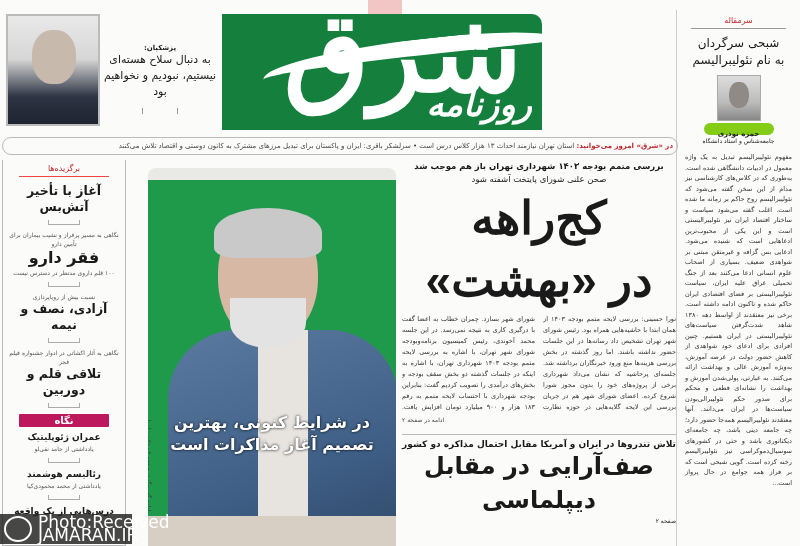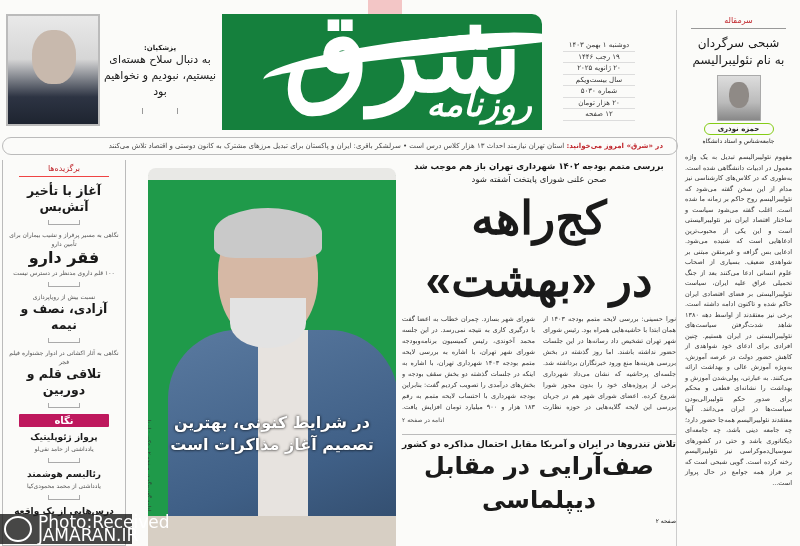--- a/index.html
+++ b/index.html
@@ -19,25 +19,25 @@
   .pres-quote { position: absolute; left: 100px; top: 44px; width: 120px; text-align: center; }
   .pres-quote .who { font-size: 7px; font-weight: bold; }
   .pres-quote .line { font-size: 11px; line-height: 16px; }
   .pres-quote .arrow { margin: 8px auto 0; width: 36px; height: 6px; border: 1px solid #999; border-width: 0 1px; position: relative; }
   
   .editorial { position: absolute; left: 676px; top: 10px; width: 124px; height: 536px; border-left: 1px solid #ccc; padding: 6px 8px; font-size: 6px; }
   .editorial .tag { color: #c0272d; font-size: 8px; text-align: center; border-bottom: 1px solid #999; margin: 0 6px 6px; padding-bottom: 3px; }
   .editorial .title { font-size: 12px; text-align: center; line-height: 17px; }
   .editorial .author-img { margin: 6px auto 0; width: 44px; height: 46px; border: 1px solid #aaa; background: linear-gradient(180deg,#ddd 0%,#bbb 60%,#888 100%); position: relative; }
   .editorial .author-img .face { position: absolute; left: 11px; top: 6px; width: 20px; height: 26px; border-radius: 45%; background: #8f8a86; }
-  .editorial .author { margin: 2px auto 0; width: 70px; height: 12px; border: 1px solid #84cc16; border-radius: 6px; font-size: 7px; text-align: center; line-height: 10px; font-weight: bold; }
+  .editorial .author { margin: 2px auto 0; width: 70px; height: 12px; border: 6px solid #84cc16; border-radius: 6px; font-size: 7px; text-align: center; line-height: 10px; font-weight: bold; }
   .editorial .role { font-size: 6px; text-align: center; margin-top: 2px; }
   .editorial .body { margin-top: 8px; font-size: 6.5px; line-height: 10.5px; text-align: justify; color: #333; }
   
-  .ticker { position: absolute; left: 2px; top: 137px; width: 676px; height: 18px; border: 1px solid #bbb; border-radius: 10px; font-size: 7px; line-height: 16px; padding: 0 14px; white-space: nowrap; overflow: hidden; color: #444; }
+  .ticker { position: absolute; left: 2px; top: 137px; width: 676px; height: 18px; border: 1px solid #bbb; border-radius: 10px; font-size: 7px; line-height: 16px; padding: 0 4px; white-space: nowrap; overflow: hidden; color: #444; }
   .ticker .lead { color: #c0272d; font-weight: bold; }
   
   .leftcol { position: absolute; left: 2px; top: 160px; width: 124px; height: 386px; border: 1px solid #bbb; border-top: none; padding: 4px 6px; text-align: center; }
   .leftcol .tag { color: #c0272d; font-size: 8px; border-bottom: 1px solid #ef4444; margin: 0 10px 6px; padding-bottom: 3px; }
   .leftcol .h { font-size: 12.5px; font-weight: bold; line-height: 16px; }
   .leftcol .kicker { font-size: 6px; color: #555; line-height: 9px; }
   .leftcol .pg { margin: 5px auto; width: 32px; height: 5px; border: 1px solid #aaa; border-width: 0 1px; border-bottom: 1px solid #aaa; font-size: 5px; }
   .leftcol .red-tag { margin: 6px auto 4px; width: 90px; height: 13px; background: #be185d; color: #fff; border-radius: 1px; font-size: 10px; line-height: 13px; font-weight: bold; }
   .leftcol .h2 { font-size: 9px; font-weight: bold; line-height: 13px; }
   
@@ -79,29 +79,20 @@
     <div class="line">به دنبال سلاح هسته‌ای</div>
     <div class="line">نیستیم، نبودیم و نخواهیم بود</div>
     <div class="arrow"></div>
   </div>
   <div class="tag-corner"></div>
   <div class="logo-box">
     <div class="logo-swoosh"></div>
     <div class="logo-big rtl">شرق</div>
     <div class="logo-small rtl">روزنامه</div>
   </div>
-  <div class="date-block rtl">
-    <div>دوشنبه ۱ بهمن ۱۴۰۳</div>
-    <div>۱۹ رجب ۱۴۴۶</div>
-    <div>۲۰ ژانویه ۲۰۲۵</div>
-    <div>سال بیست‌ویکم</div>
-    <div>شماره ۵۰۳۰</div>
-    <div>۲۰ هزار تومان</div>
-    <div>۱۲ صفحه</div>
-  </div>
 </div>
 
 <div class="editorial rtl">
   <div class="tag">سرمقاله</div>
   <div class="title">شبحی سرگردان</div>
   <div class="title">به نام نئولیبرالیسم</div>
   <div class="author-img">
       <div class="face"></div>
     </div>
   <div class="author">حمزه نوذری</div>
@@ -122,21 +113,21 @@
   <div class="h" style="font-size:16px;line-height:20px">فقر دارو</div>
   <div class="kicker">۱۰۰ قلم داروی مدنظر در دسترس نیست</div>
   <div class="pg"></div>
   <div class="kicker">نسبت بیش از رویاپردازی</div>
   <div class="h">آزادی، نصف و نیمه</div>
   <div class="pg"></div>
   <div class="kicker">نگاهی به آثار اکشاتی در ادوار جشنواره فیلم فجر</div>
   <div class="h">تلاقی قلم و دوربین</div>
   <div class="pg"></div>
   <div class="red-tag">نگاه</div>
-  <div class="h2">پرواز ژئوپلیتیک</div>
+  <div class="h2">عمران ژئوپلیتیک</div>
   <div class="kicker">یادداشتی از حامد نقی‌لو</div>
   <div class="pg"></div>
   <div class="h2">رئالیسم هوشمند</div>
   <div class="kicker">یادداشتی از محمد محمودی‌کیا</div>
   <div class="pg"></div>
   <div class="h2">درس‌هایی از یک واقعه</div>
 </div>
 
 <div class="hero">
   <div class="jacket"></div>

